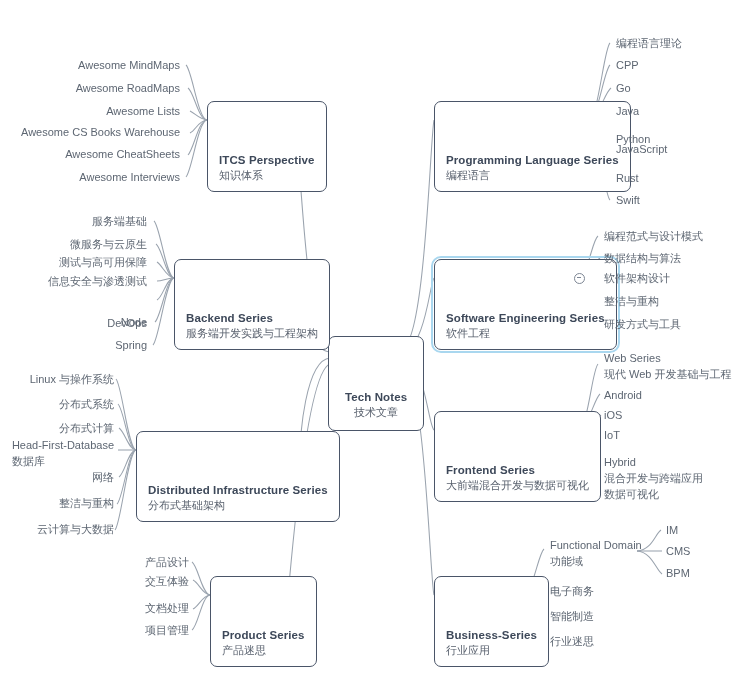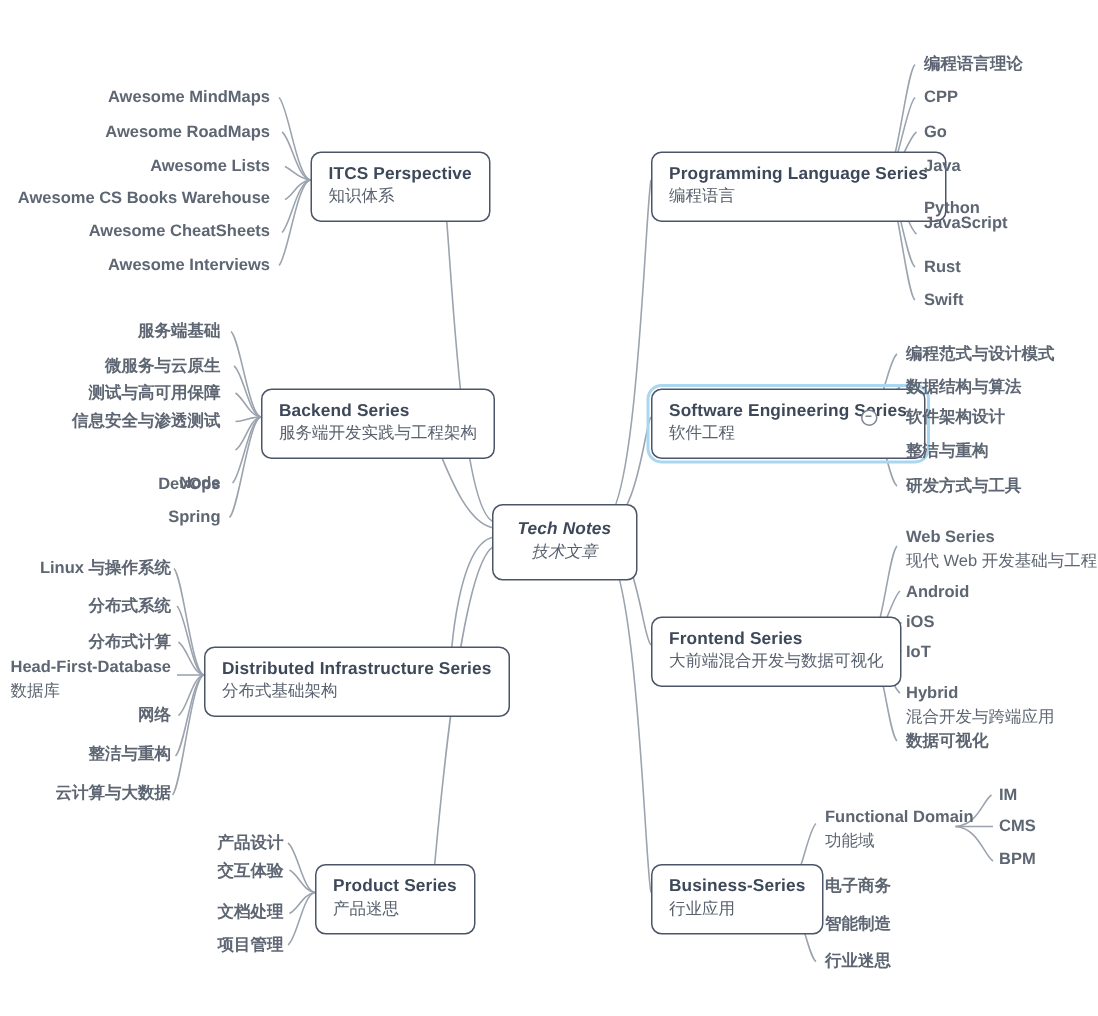--- a/index.html
+++ b/index.html
@@ -15,45 +15,44 @@
     position:absolute;
     box-sizing:border-box;
     border:1.4px solid #4a5568;
     border-radius:7px;
     background:#ffffff;
     padding:7px 11px 8px 11px;
     line-height:1.32;
     white-space:nowrap;
   }
   .node .t-en{
-    font-size:11.5px;font-weight:bold;color:#3d4859;letter-spacing:.1px;
+    font-size:11.5px;font-weight:bold;color:#3d4859;letter-spacing:.1px;margin-top:44px;
   }
   .node .t-cn{
     font-size:11px;color:#59616e;
   }
   .node.root{
     border-width:1.5px;
     text-align:center;
     padding:9px 16px 10px 16px;
-    font-style:italic;
   }
   .node.selected{
     outline:2.5px solid #a9d7ef;
     outline-offset:1.5px;
   }
   .leaf{
     position:absolute;
     font-size:11px;
     color:#5d6672;
     line-height:1.45;
     white-space:nowrap;
   }
   .leaf.r{text-align:right;}
   .leaf.l{text-align:left;}
-  .leaf .l1{display:block;font-weight:bold;}
+  .leaf .l1{display:block;}
   .leaf .l2{display:block;}
   .handle{
     position:absolute;
     width:9px;height:9px;border-radius:50%;
     border:1.2px solid #7d8694;background:#fff;
   }
   .handle:after{
     content:"";position:absolute;left:1.6px;top:3.3px;
     width:4.6px;height:1.2px;background:#7d8694;
   }

